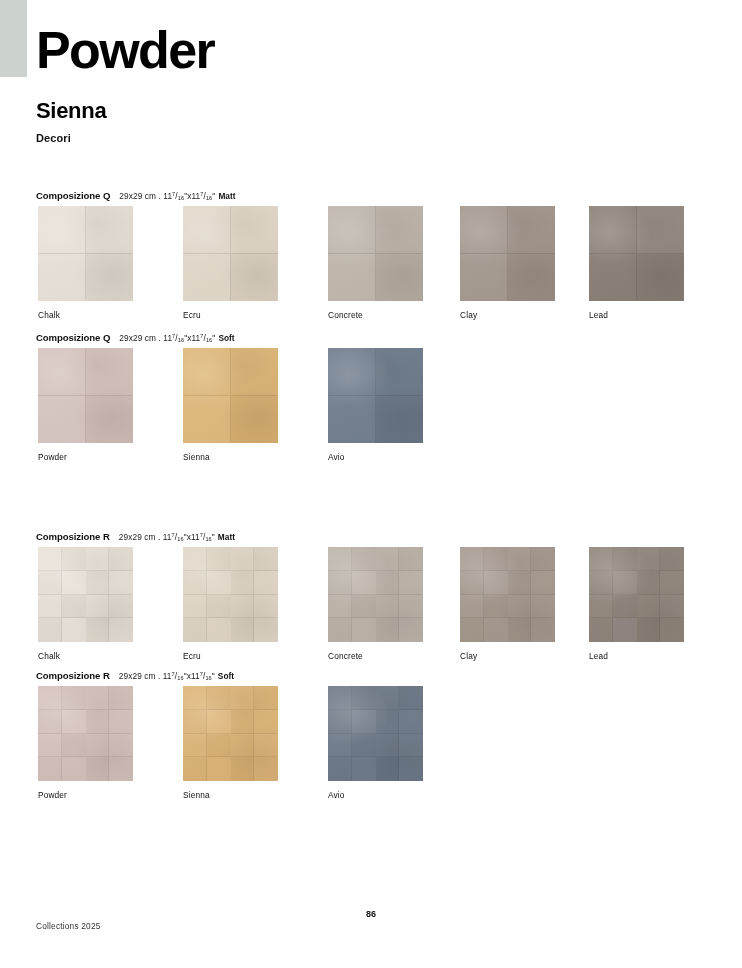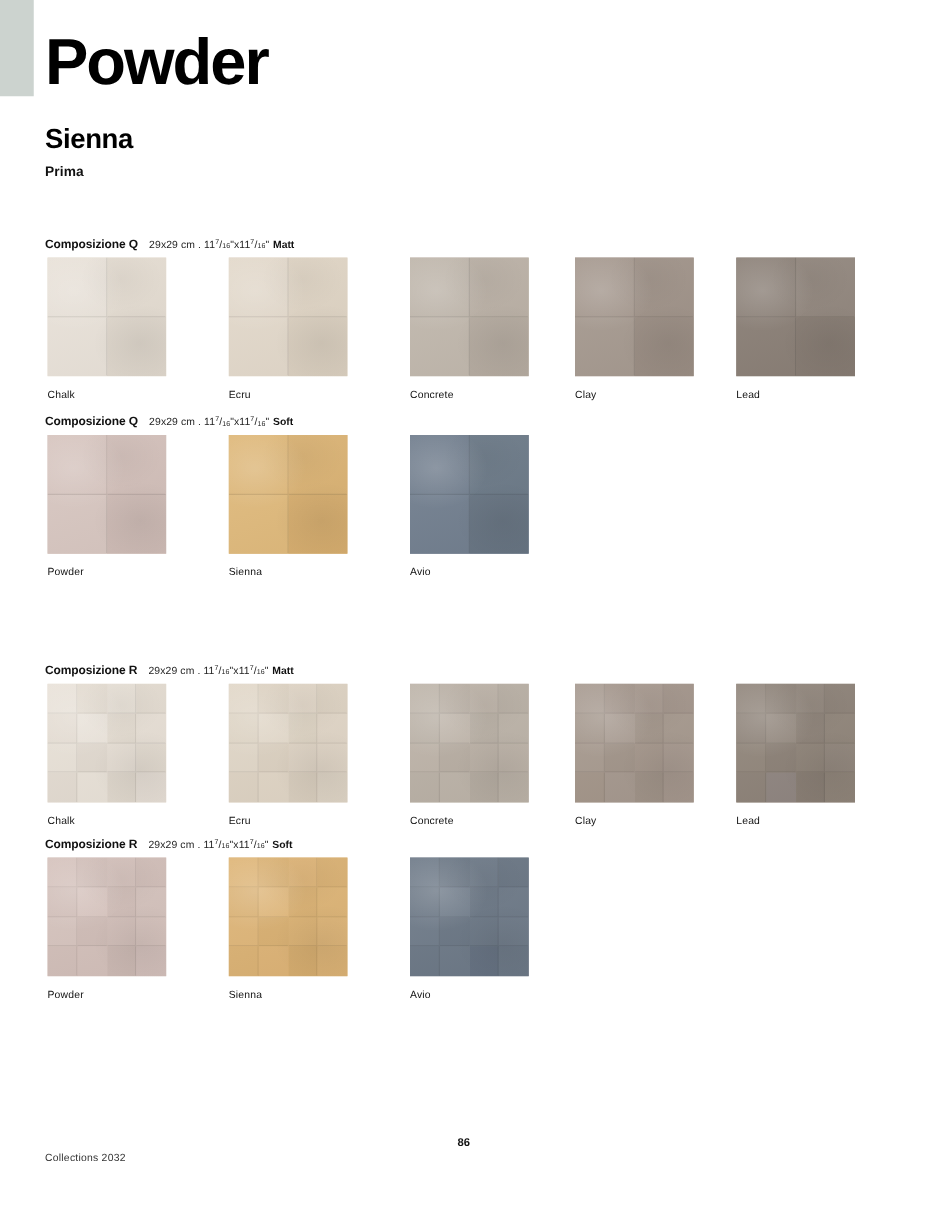--- a/index.html
+++ b/index.html
@@ -176,21 +176,21 @@
     font-weight: 700;
     color: #111;
   }
 </style>
 </head>
 <body>
 
 <div class="gray-block"></div>
 <div class="brand-title">Powder</div>
 <div class="section-title">Sienna</div>
-<div class="section-subtitle">Prima</div>
+<div class="section-subtitle">Decori</div>
 
 <div id="groups-root">
     <div class="comp-group" id="comp-q-matt">
       <div class="comp-header"><span class="comp-name">Composizione Q</span><span class="comp-size">29x29 cm . 11<span class="frac"><sup>7</sup>/<sub>16</sub></span>"x11<span class="frac"><sup>7</sup>/<sub>16</sub></span>"</span><span class="comp-finish">Matt</span></div>
       <div class="swatch-row">
         <div class="swatch" style="left: 38px;">
           <div class="swatch-img" style="background: rgb(230, 222, 212);">
             <div class="tile-grid grid-2">
               <div class="tile" style="background: rgb(232, 225, 216);"></div>
               <div class="tile" style="background: rgb(227, 219, 208);"></div>
@@ -473,14 +473,14 @@
               <div class="tile" style="background: rgb(101, 113, 129);"></div>
               <div class="tile" style="background: rgb(108, 120, 134);"></div>
             </div>
           </div>
           <div class="swatch-label">Avio</div>
         </div>
       </div>
     </div>
   </div>
 
-<div class="footer-left">Collections 2032</div>
+<div class="footer-left">Collections 2025</div>
 <div class="footer-page">86</div>
 
 </body></html>

